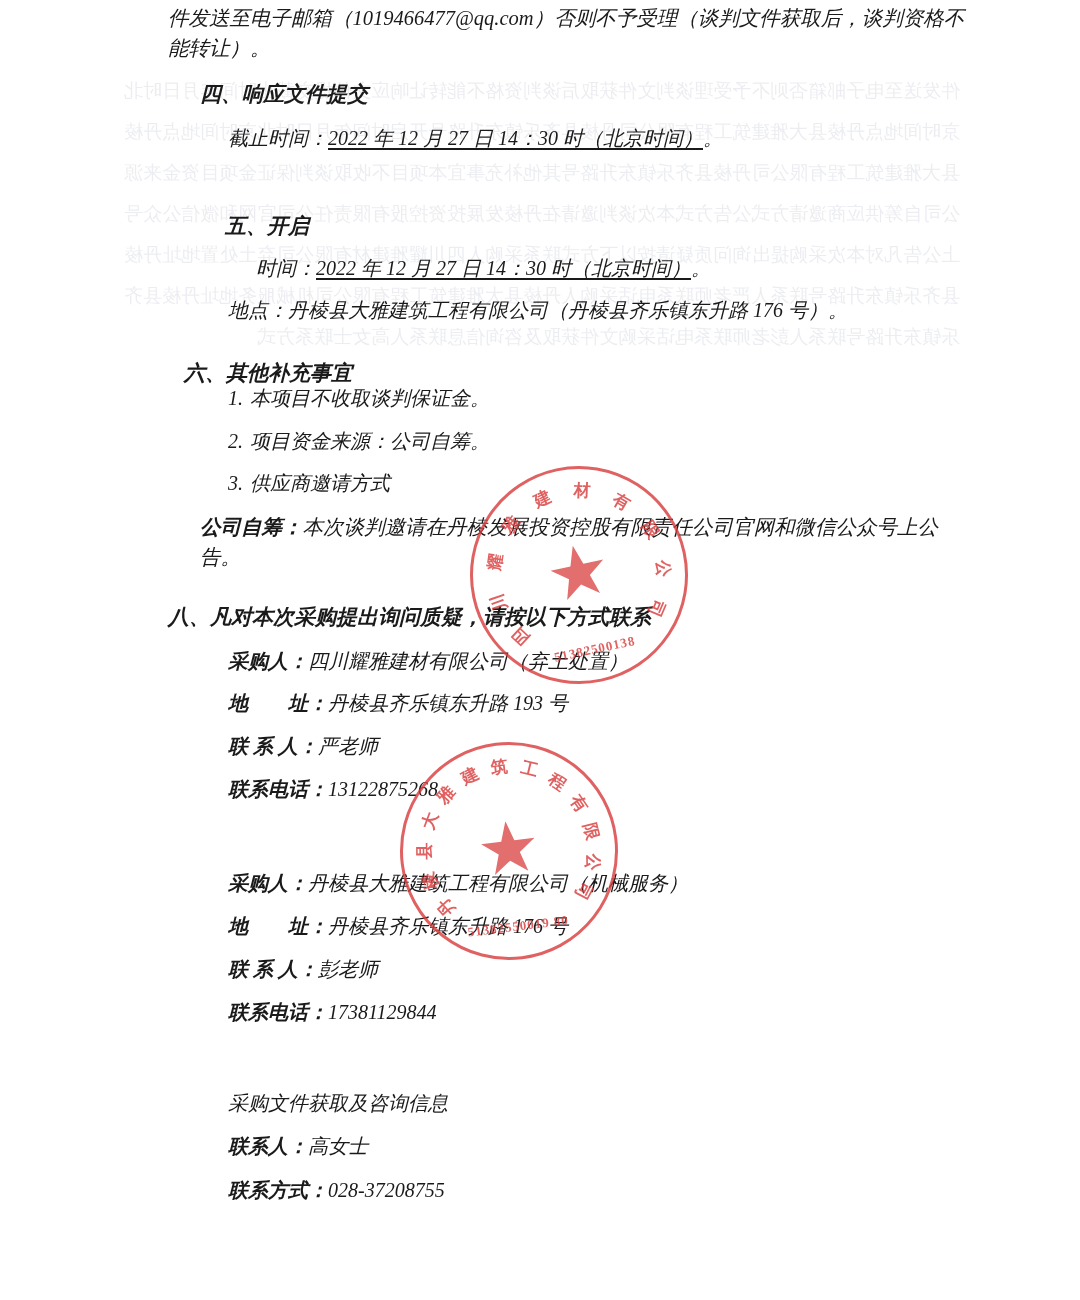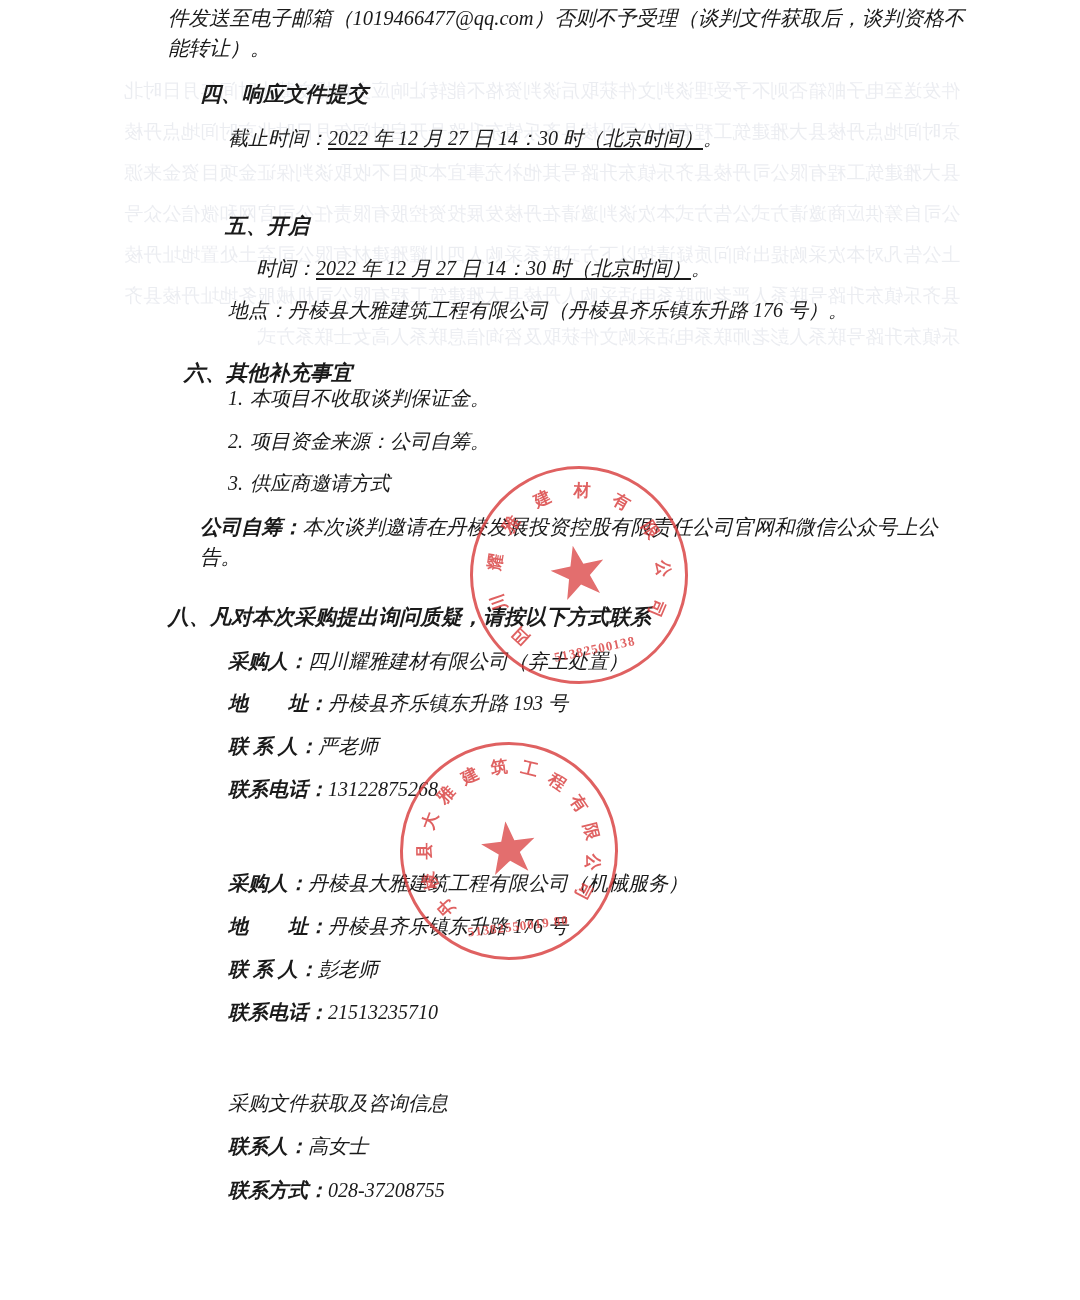--- a/index.html
+++ b/index.html
@@ -190,21 +190,21 @@
   <div class="row line" style="left:228px; top:870px;">
     <span class="bold">采购人：</span><span>丹棱县大雅建筑工程有限公司（机械服务）</span>
   </div>
   <div class="row line" style="left:228px; top:913px;">
     <span class="bold">地　　址：</span><span>丹棱县齐乐镇东升路 176 号</span>
   </div>
   <div class="row line" style="left:228px; top:956px;">
     <span class="bold">联 系 人：</span><span>彭老师</span>
   </div>
   <div class="row line" style="left:228px; top:999px;">
-    <span class="bold">联系电话：</span><span>21513235710</span>
+    <span class="bold">联系电话：</span><span>17381129844</span>
   </div>
 
   <div class="row line" style="left:228px; top:1090px;">采购文件获取及咨询信息</div>
   <div class="row line" style="left:228px; top:1133px;">
     <span class="bold">联系人：</span><span>高女士</span>
   </div>
   <div class="row line" style="left:228px; top:1177px;">
     <span class="bold">联系方式：</span><span>028-37208755</span>
   </div>
 

